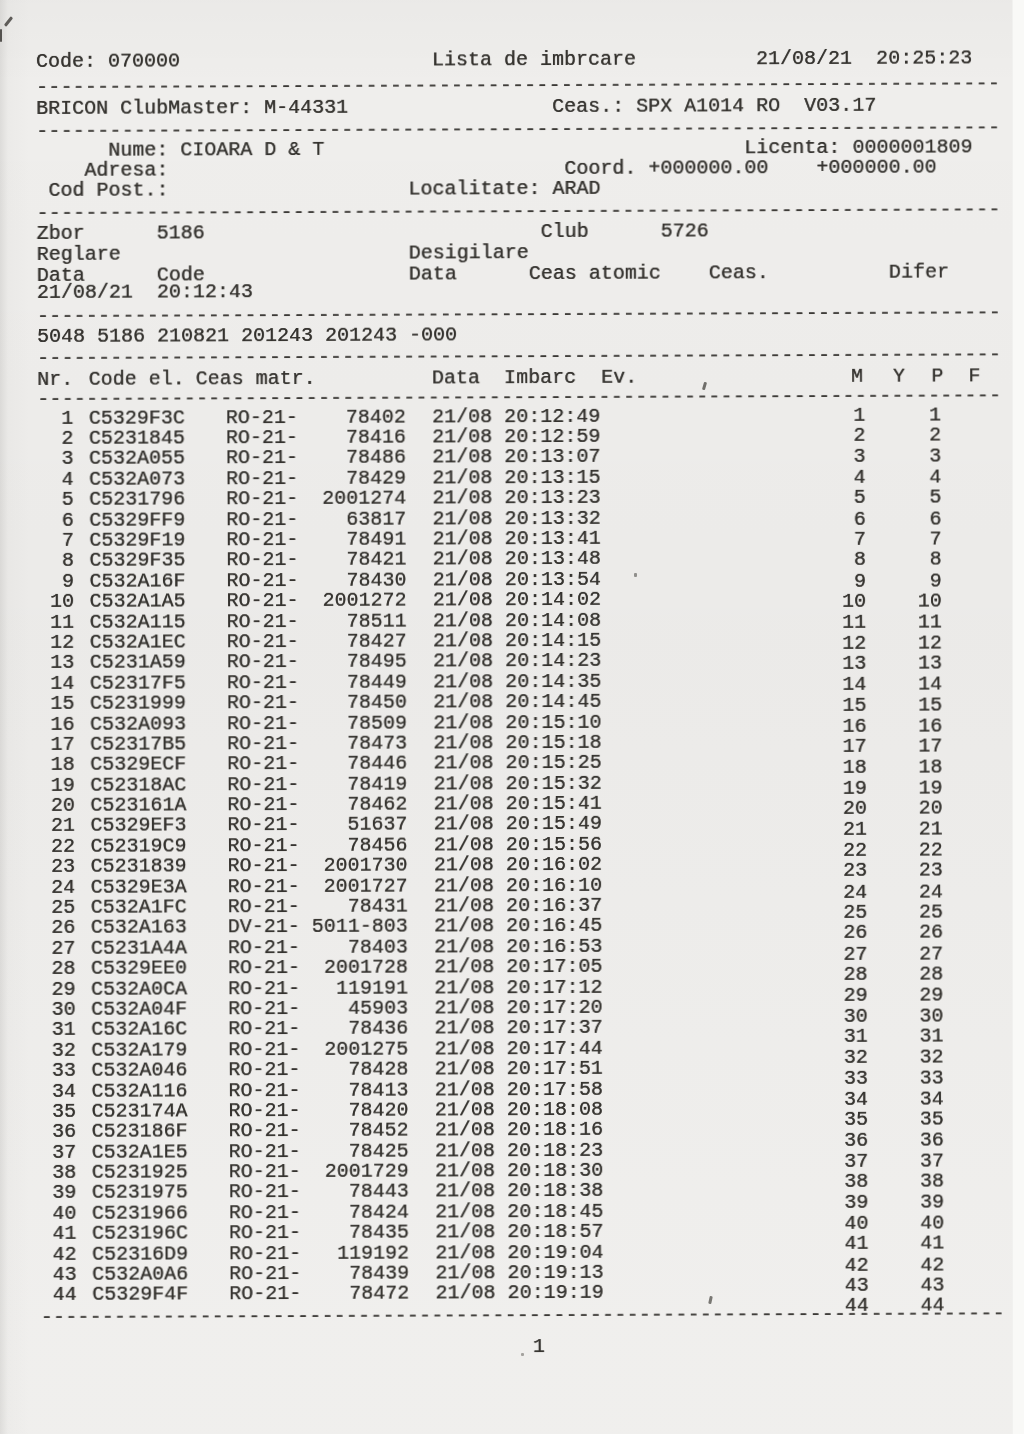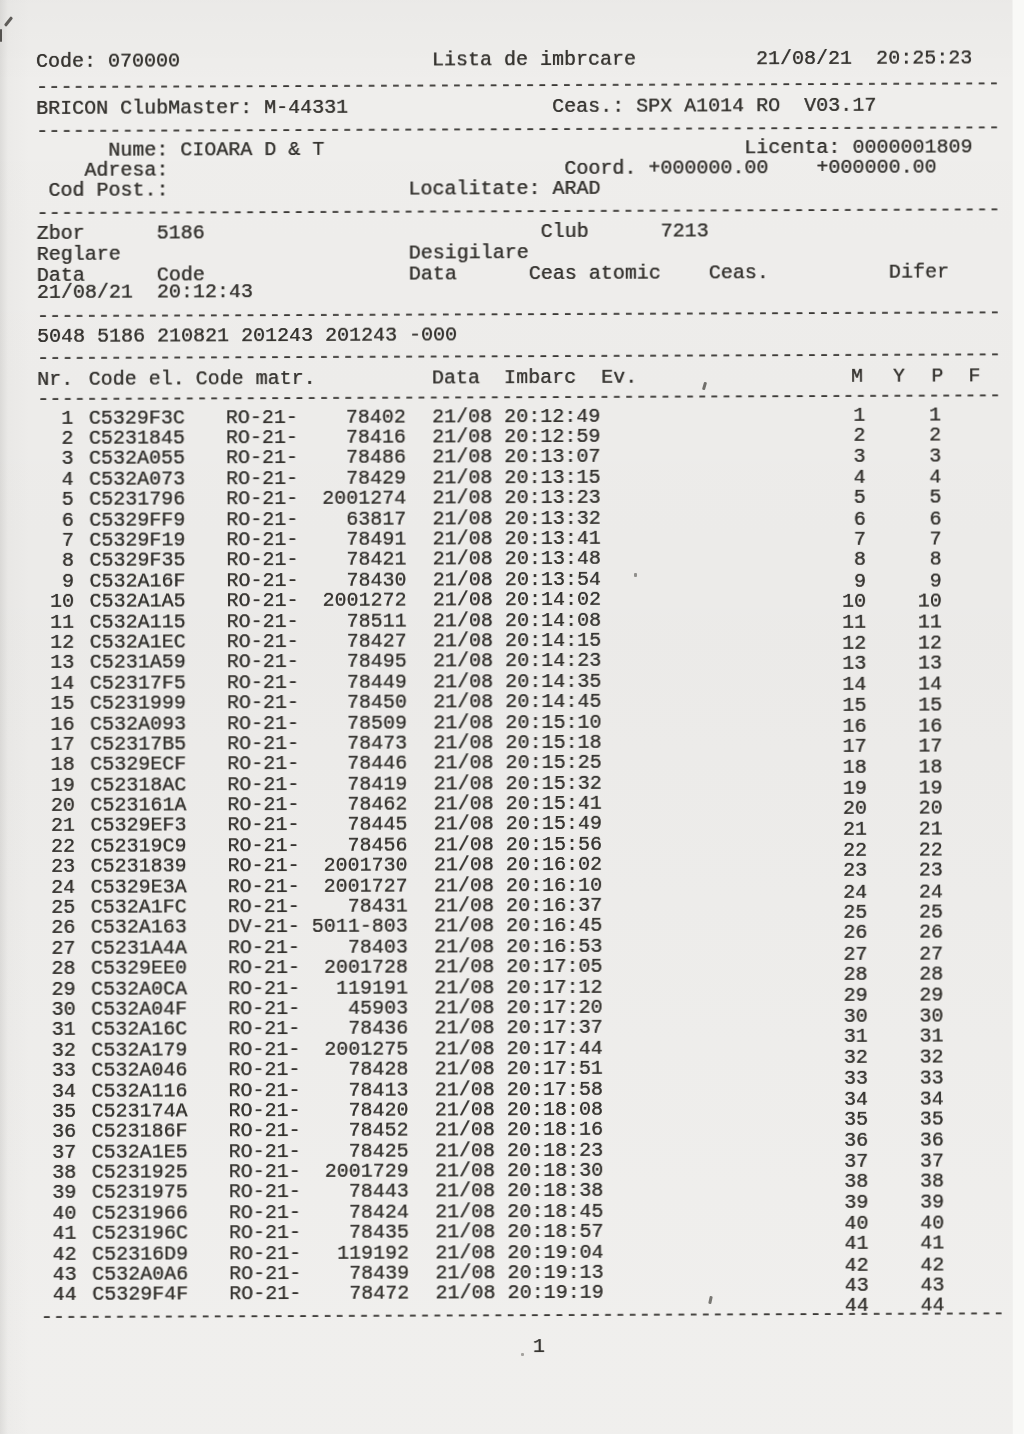--- a/index.html
+++ b/index.html
@@ -106,21 +106,21 @@
   <div class="line">
     <span class="l-codpost">Cod Post.:</span>
     <span class="l-localitate">Localitate: ARAD</span>
   </div>
   <div class="line sep g2">-------------------------------------------------------------------------------</div>
 
   <div class="line">
     <span class="at0">Zbor</span>
     <span class="l-zborv">5186</span>
     <span class="l-club">Club</span>
-    <span class="l-clubv">7213</span>
+    <span class="l-clubv">5726</span>
   </div>
   <div class="line">
     <span class="at0">Reglare</span>
     <span class="l-desigilare">Desigilare</span>
   </div>
   <div class="line g1">
     <span class="at0">Data</span>
     <span class="l-timp">Code</span>
     <span class="l-data2">Data</span>
     <span class="l-ceasatomic">Ceas atomic</span>
@@ -134,21 +134,21 @@
   <div class="line sep g3">-------------------------------------------------------------------------------</div>
 
   <div class="line">
     <span class="at0">5048 5186 210821 201243 201243 -000</span>
   </div>
   <div class="line sep g2">-------------------------------------------------------------------------------</div>
 
   <div class="line">
     <span class="at0">Nr.</span>
     <span class="th-inel">Code el.</span>
-    <span class="th-matr">Code matr.</span>
+    <span class="th-matr">Ceas matr.</span>
     <span class="th-data">Data</span>
     <span class="th-imbarc">Imbarc</span>
     <span class="th-ev">Ev.</span>
     <span class="th-m">M</span>
     <span class="th-y">Y</span>
     <span class="th-p">P</span>
     <span class="th-f">F</span>
   </div>
   <div class="line sep">-------------------------------------------------------------------------------</div>
 
@@ -350,21 +350,21 @@
     <span class="c matr">78462</span>
     <span class="c date">21/08</span>
     <span class="c time">20:15:41</span>
     <span class="c m" style="transform: translateY(6.27px);">20</span>
     <span class="c p" style="transform: translateY(6.27px);">20</span>
   </div>
       <div class="t-row">
     <span class="c nr">21</span>
     <span class="c inel">C5329EF3</span>
     <span class="c pfx">RO-21-</span>
-    <span class="c matr">78445</span>
+    <span class="c matr">51637</span>
     <span class="c date">21/08</span>
     <span class="c time">20:15:49</span>
     <span class="c m" style="transform: translateY(6.6px);">21</span>
     <span class="c p" style="transform: translateY(6.6px);">21</span>
   </div>
       <div class="t-row">
     <span class="c nr">22</span>
     <span class="c inel">C52319C9</span>
     <span class="c pfx">RO-21-</span>
     <span class="c matr">78456</span>

